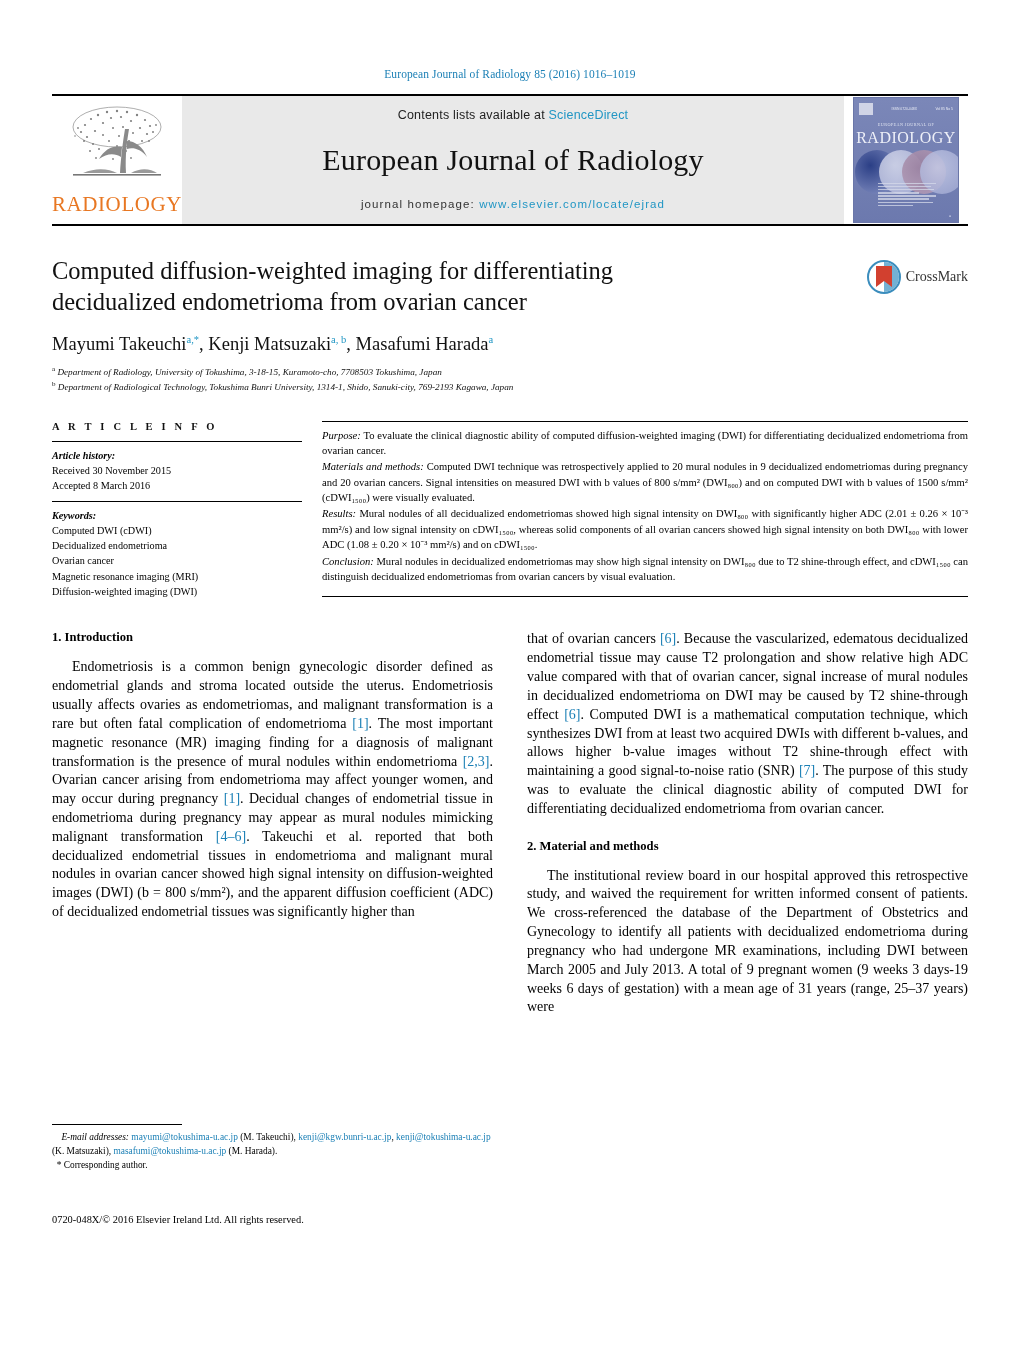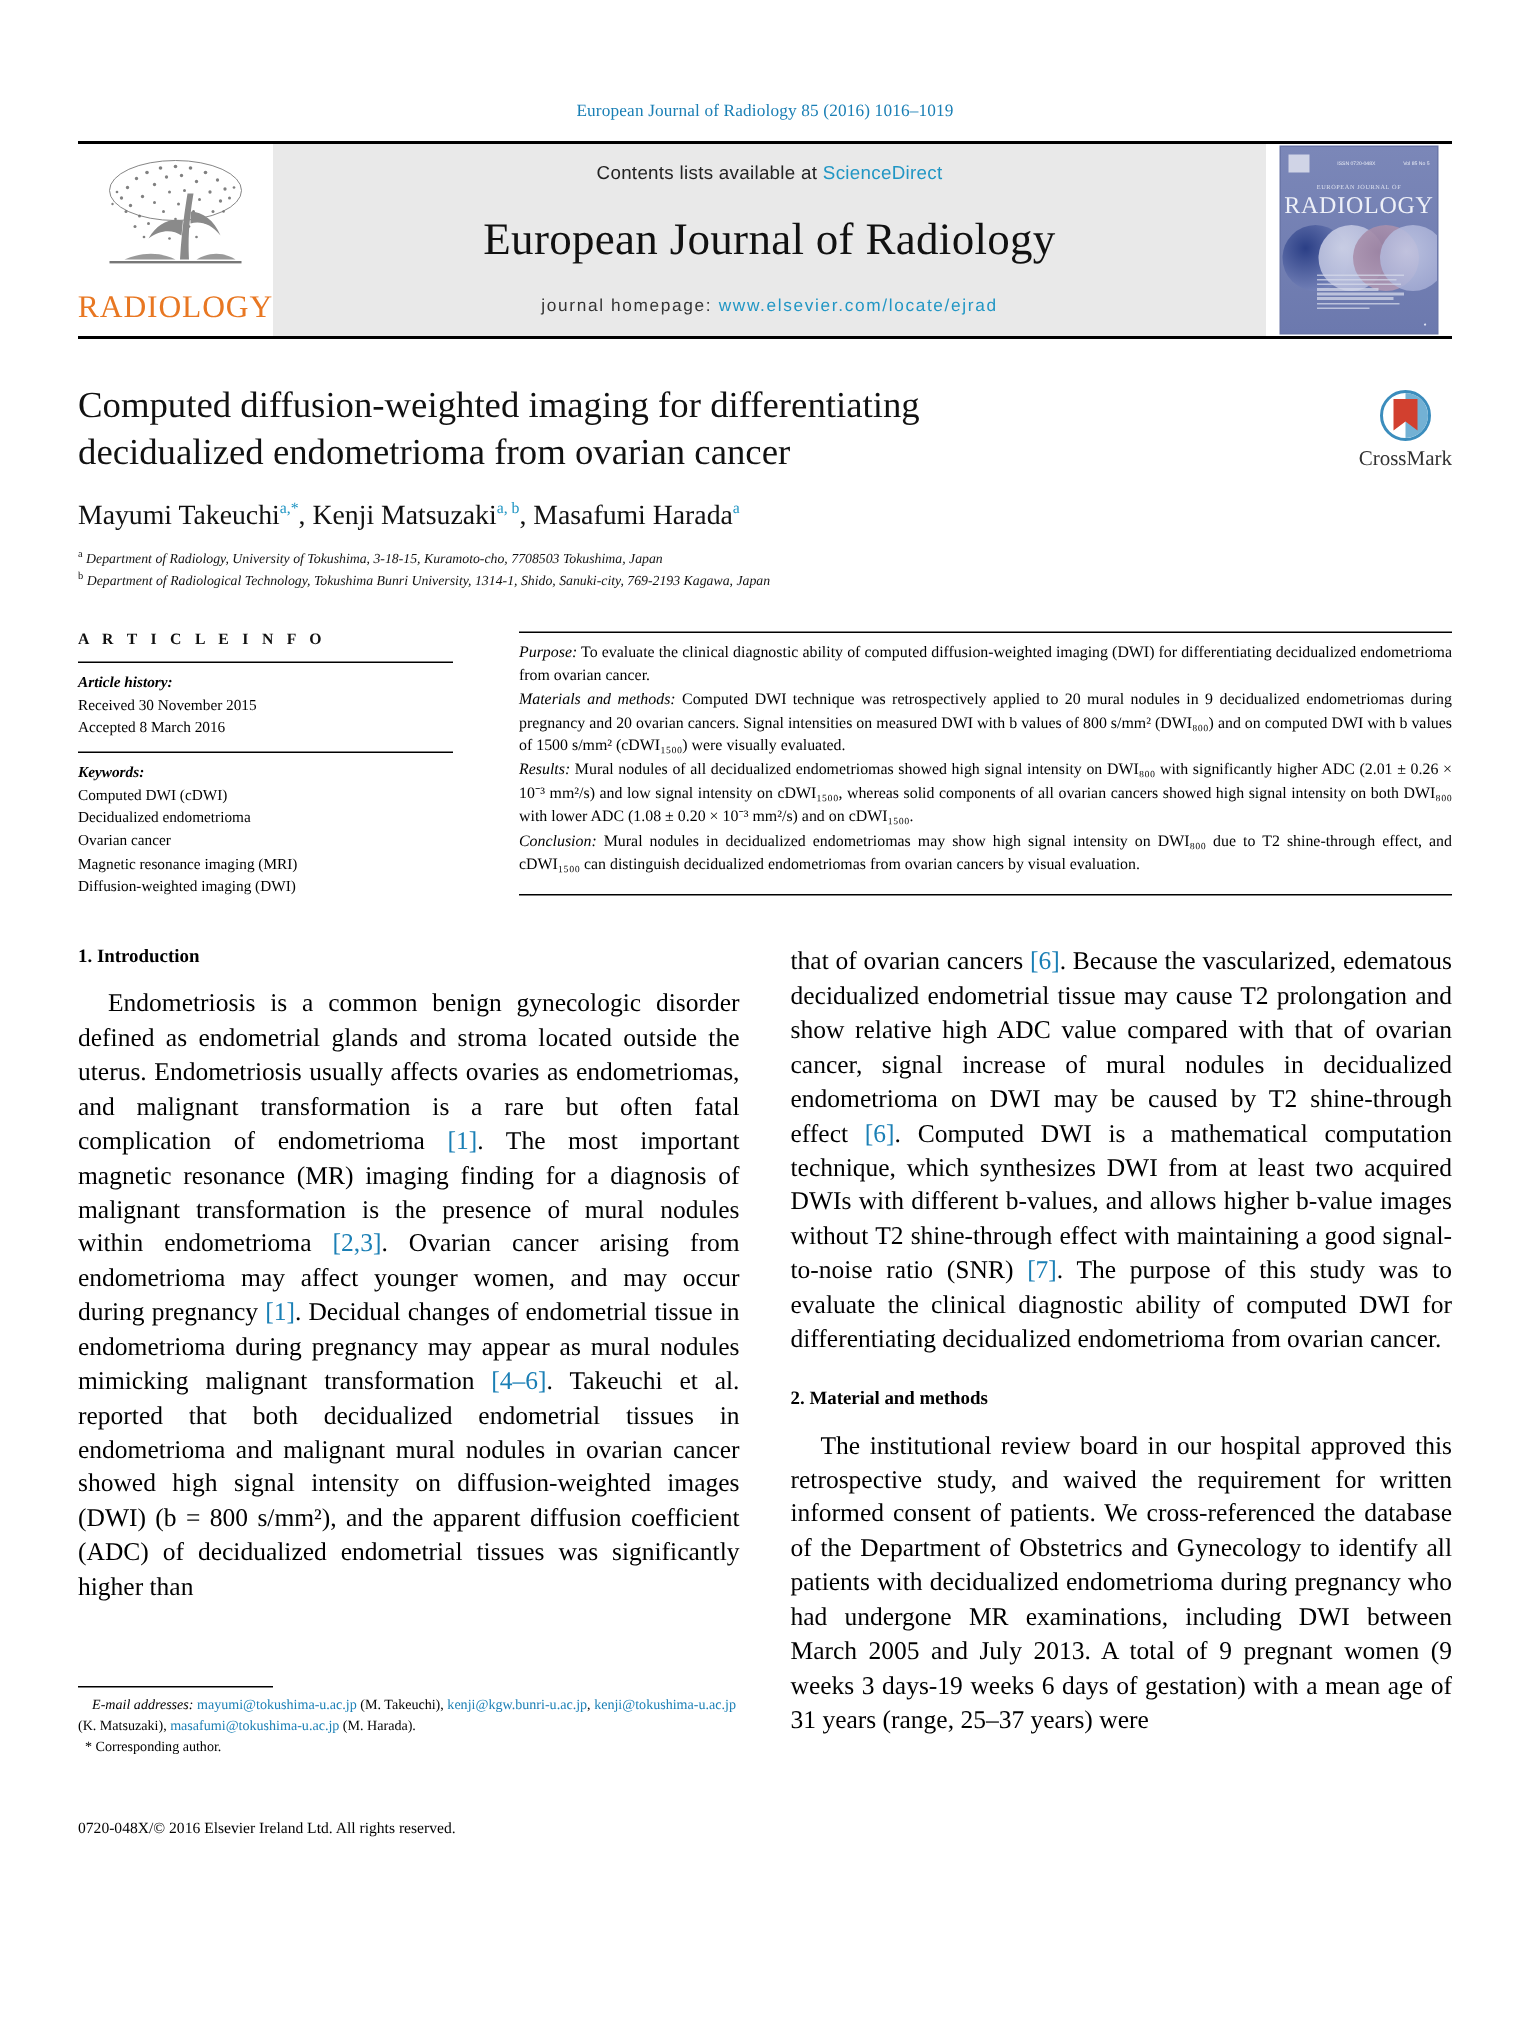--- a/index.html
+++ b/index.html
@@ -144,32 +144,32 @@
     font-family: "Liberation Serif", serif;
     font-style: italic;
     font-size: 9.2px;
     line-height: 1.45;
     color: #111;
   }
   .affil sup { font-style: normal; font-size: 7px; vertical-align: super; }
 
   .crossmark {
     position: absolute; right: 0; top: 4px;
-    display: flex; align-items: center; gap: 5px; flex-direction: column;
+    display: flex; align-items: center; gap: 5px;
   }
   .crossmark .cm-label {
     font-family: "Liberation Serif", serif;
     font-size: 14px; color: #333;
   }
 
   
   .info-abstract {
     margin: 26px 52px 0 52px;
     display: flex;
-    gap: 44px;
+    gap: 20px;
     justify-content: flex-end;
   }
   .col-info { width: 250px; }
   .col-abs  { flex: 1; }
   .sec-head {
     font-family: "Liberation Serif", serif;
     font-weight: bold;
     font-size: 10.5px;
     letter-spacing: 3.2px;
     color: #111;
@@ -206,21 +206,21 @@
   }
   .bcol { width: 450px; }
   .h2 {
     font-family: "Liberation Serif", serif;
     font-weight: bold;
     font-size: 12.6px;
     margin-bottom: 13px;
   }
   .h2.spaced { margin-top: 20px; }
   .para {
-    font-size: 17px;
+    font-size: 14px;
     line-height: 1.345;
     text-align: justify;
     text-indent: 20px;
     margin-bottom: 0;
   }
   .para.cont { text-indent: 0; }
   .ref { color: #1a7fb5; }
 
   
   .footnote-wrap {

